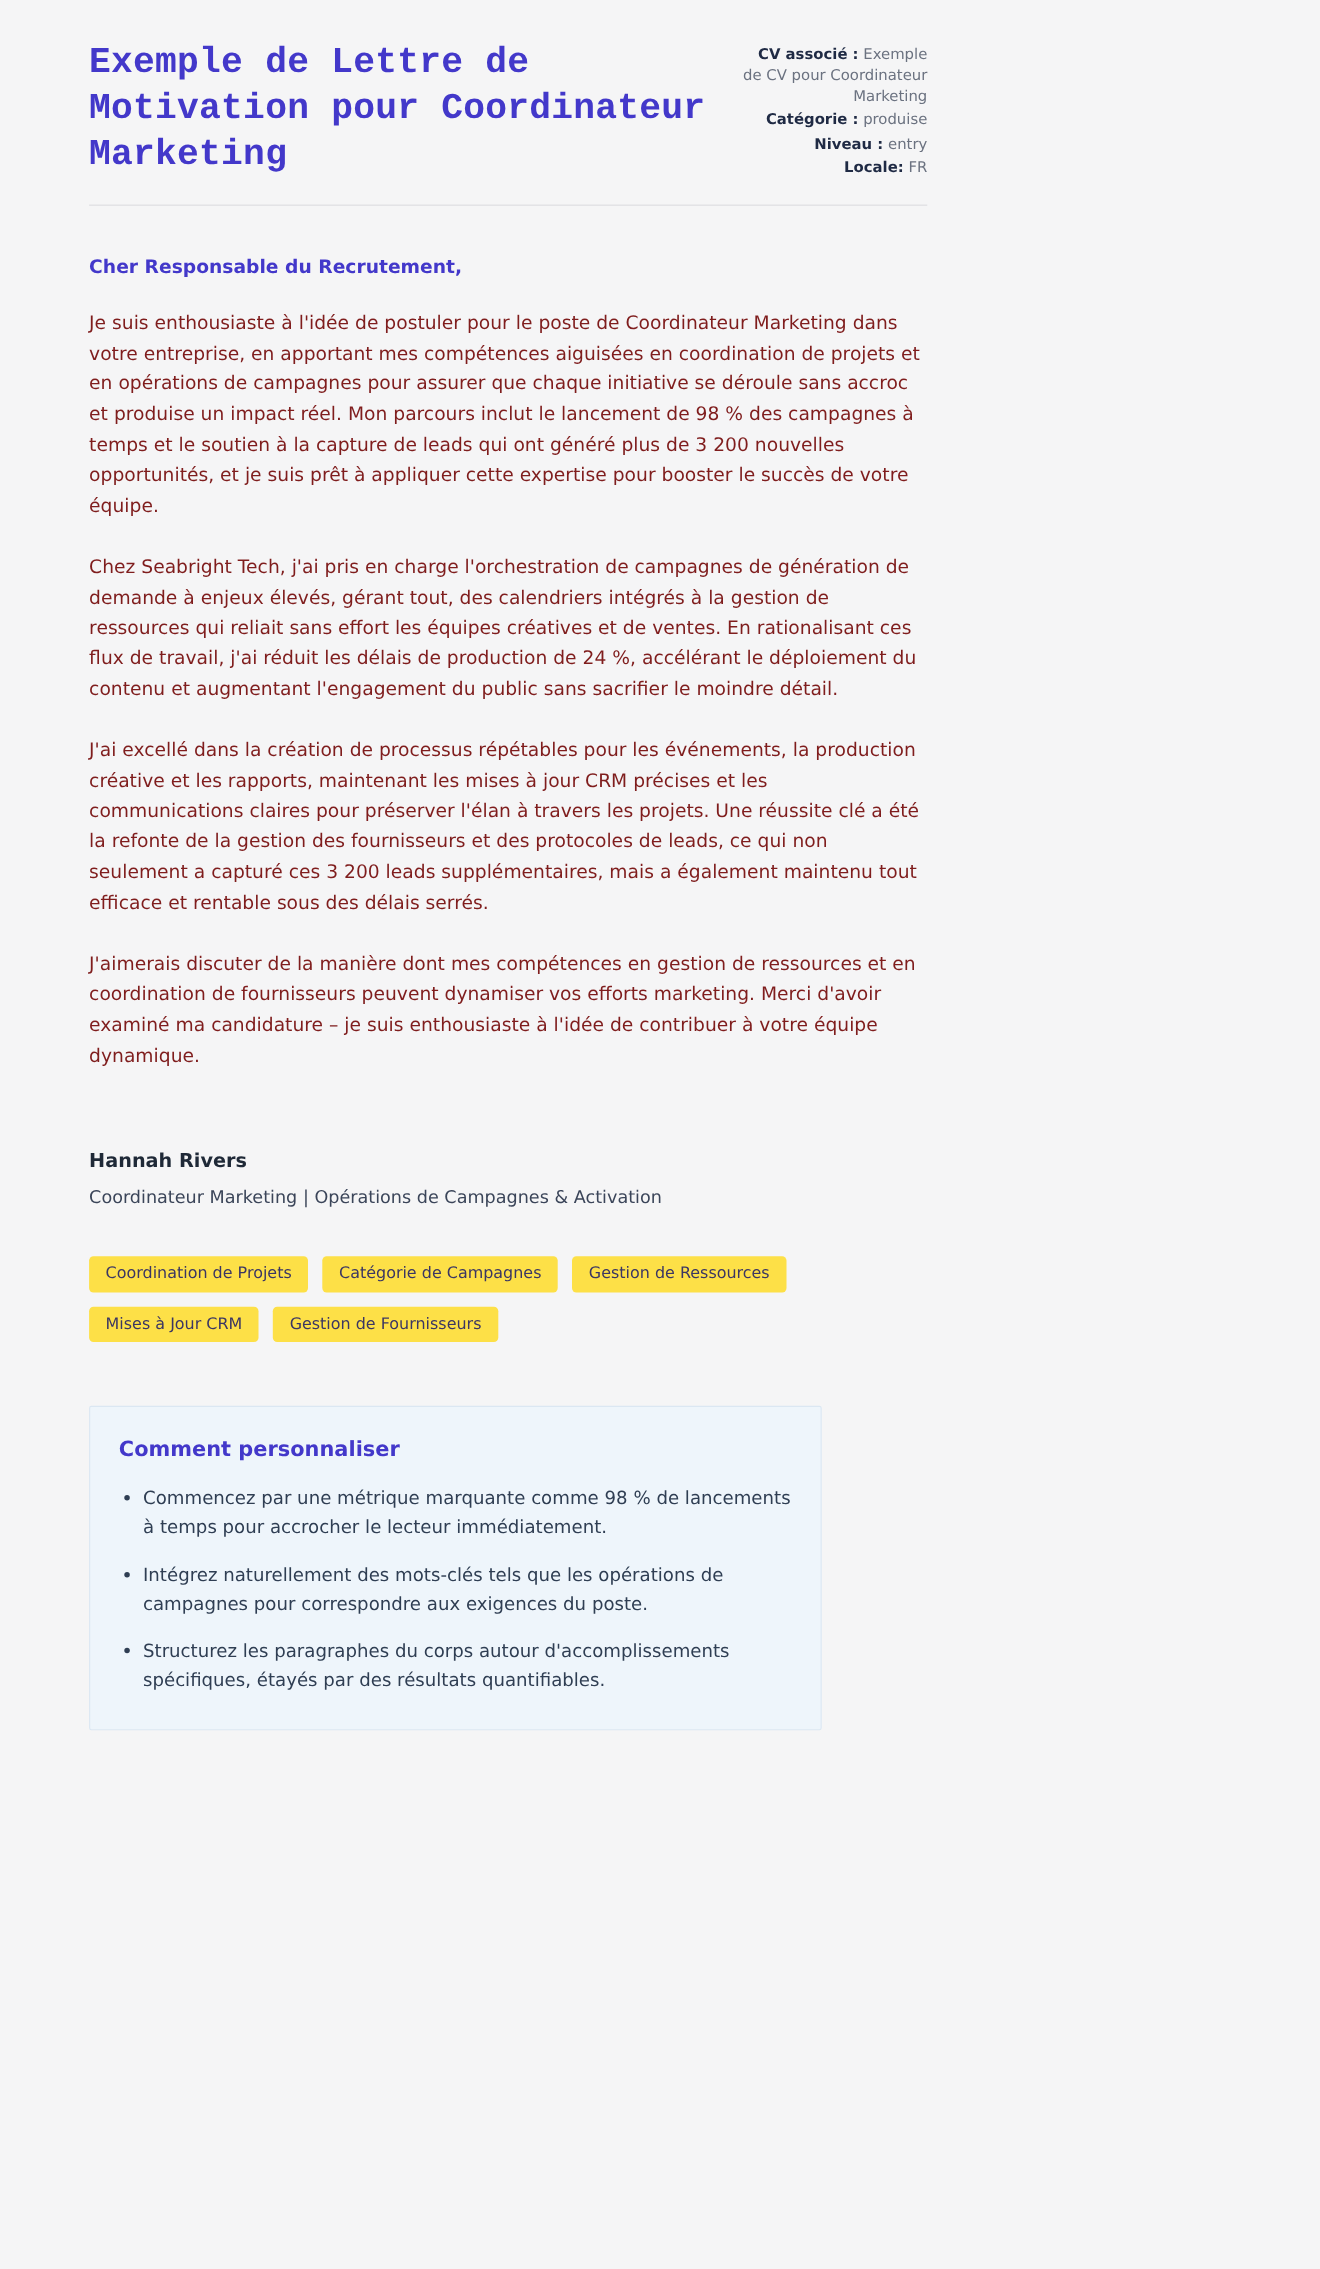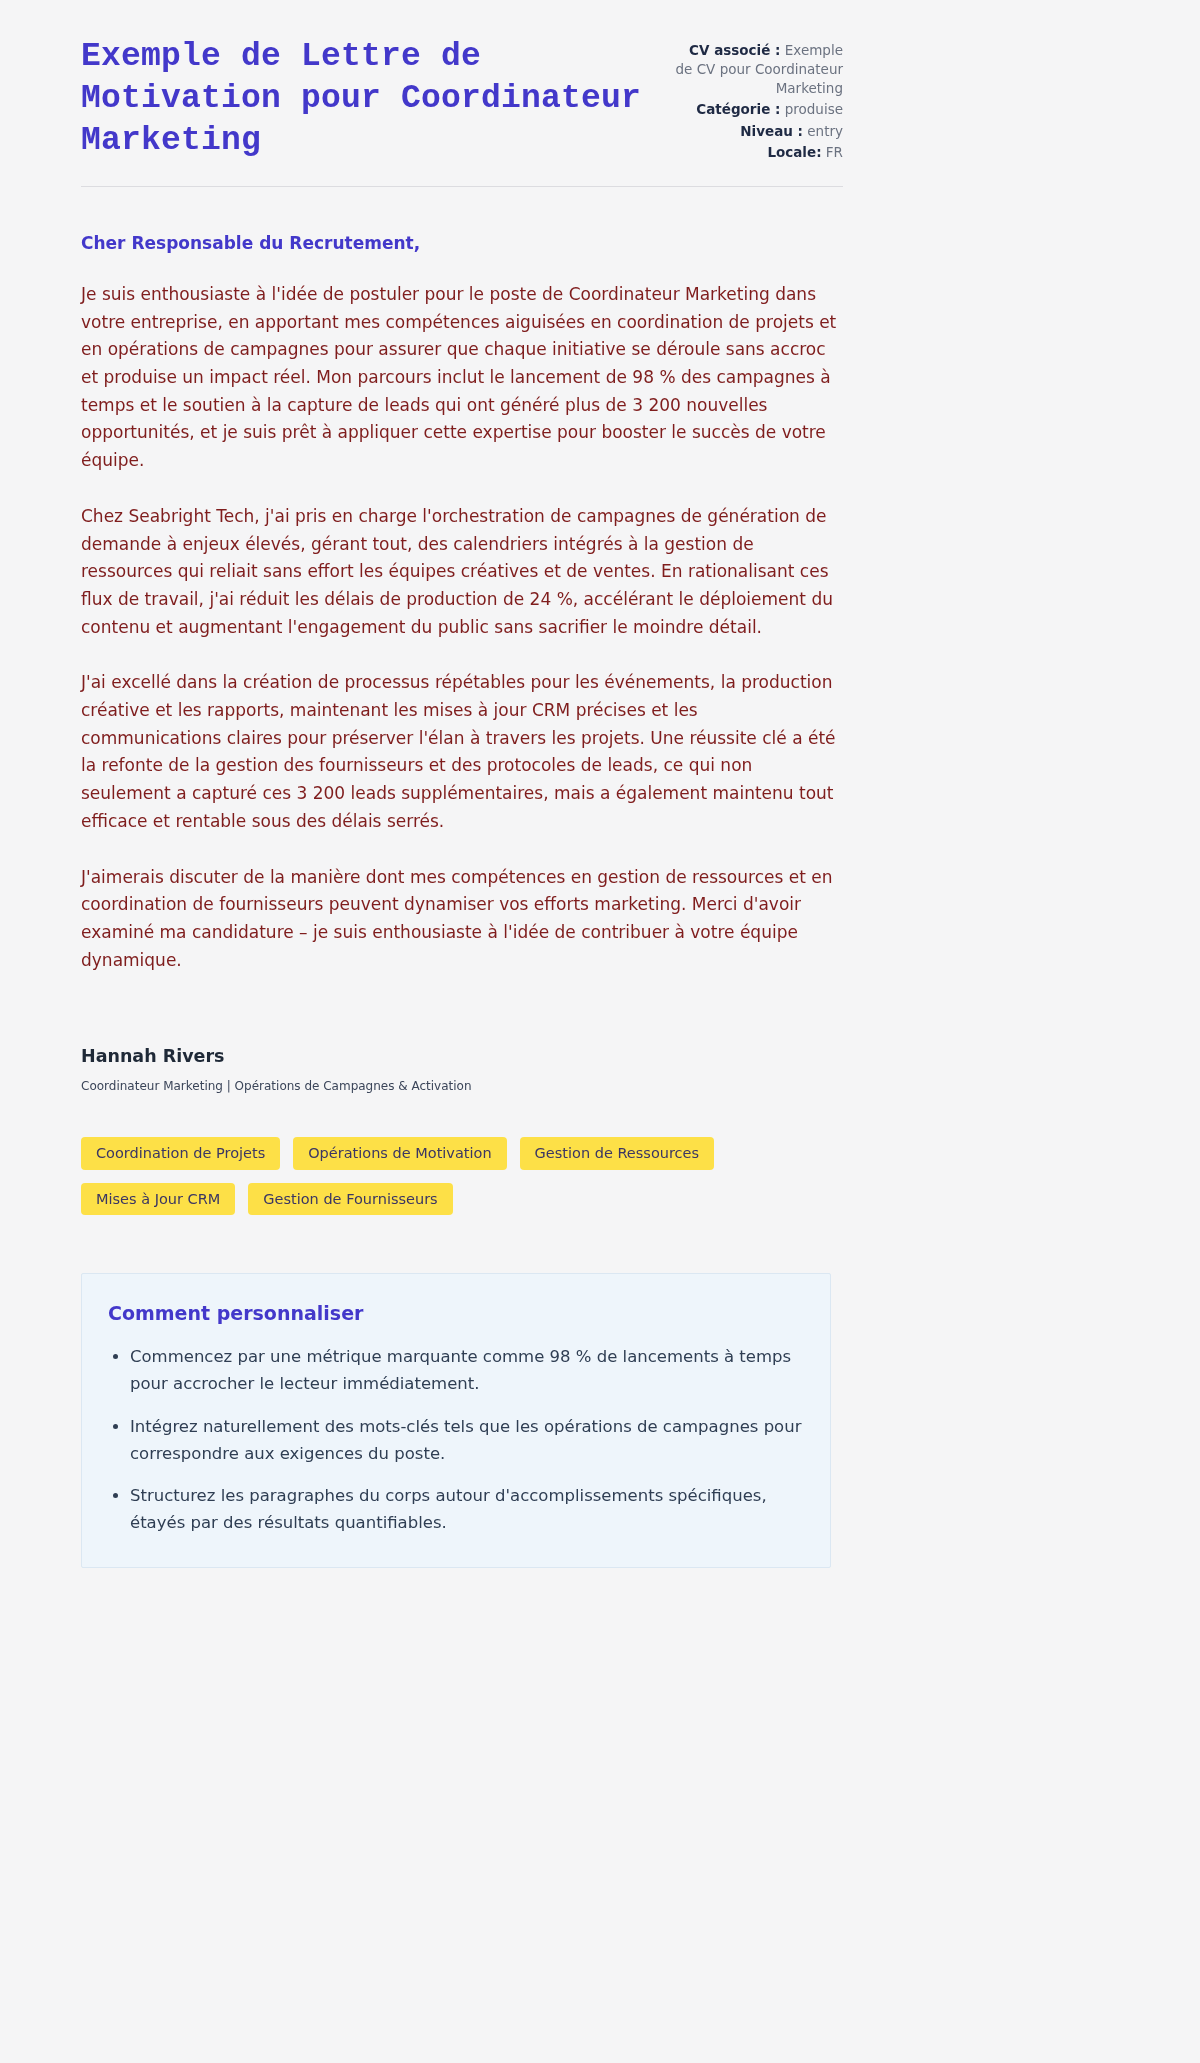--- a/index.html
+++ b/index.html
@@ -74,21 +74,21 @@
     color: #7f1d1d;
   }
   .signature-name {
     margin-top: 72px;
     font-size: 17.5px;
     font-weight: 700;
     color: #1f2937;
   }
   .signature-title {
     margin-top: 13px;
-    font-size: 12px;
+    font-size: 16px;
     color: #3b4559;
   }
 
   
   .tags {
     margin-top: 44px;
     display: flex;
     flex-wrap: wrap;
     gap: 13px;
     max-width: 720px;
@@ -104,21 +104,21 @@
     cursor: pointer;
   }
 
   
   .tips {
     margin-top: 58px;
     background: #eef5fb;
     border: 1px solid #dbe7f2;
     border-radius: 2px;
     padding: 28px 26px 30px 26px;
-    width: 750px;
+    width: 666px;
   }
   .tips-title {
     margin: 0;
     font-size: 19px;
     font-weight: 700;
     color: #4338ca;
   }
   .tips-list {
     margin: 20px 0 0 0;
     padding-left: 22px;
@@ -167,21 +167,21 @@
     <p class="paragraph">Je suis enthousiaste à l'idée de postuler pour le poste de Coordinateur Marketing dans votre entreprise, en apportant mes compétences aiguisées en coordination de projets et en opérations de campagnes pour assurer que chaque initiative se déroule sans accroc et produise un impact réel. Mon parcours inclut le lancement de 98 % des campagnes à temps et le soutien à la capture de leads qui ont généré plus de 3 200 nouvelles opportunités, et je suis prêt à appliquer cette expertise pour booster le succès de votre équipe.</p>
     <p class="paragraph">Chez Seabright Tech, j'ai pris en charge l'orchestration de campagnes de génération de demande à enjeux élevés, gérant tout, des calendriers intégrés à la gestion de ressources qui reliait sans effort les équipes créatives et de ventes. En rationalisant ces flux de travail, j'ai réduit les délais de production de 24 %, accélérant le déploiement du contenu et augmentant l'engagement du public sans sacrifier le moindre détail.</p>
     <p class="paragraph">J'ai excellé dans la création de processus répétables pour les événements, la production créative et les rapports, maintenant les mises à jour CRM précises et les communications claires pour préserver l'élan à travers les projets. Une réussite clé a été la refonte de la gestion des fournisseurs et des protocoles de leads, ce qui non seulement a capturé ces 3 200 leads supplémentaires, mais a également maintenu tout efficace et rentable sous des délais serrés.</p>
     <p class="paragraph">J'aimerais discuter de la manière dont mes compétences en gestion de ressources et en coordination de fournisseurs peuvent dynamiser vos efforts marketing. Merci d'avoir examiné ma candidature – je suis enthousiaste à l'idée de contribuer à votre équipe dynamique.</p>
     <div class="signature-name">Hannah Rivers</div>
     <div class="signature-title">Coordinateur Marketing | Opérations de Campagnes &amp; Activation</div>
   </div>
 
   <div class="tags">
     <span class="tag">Coordination de Projets</span>
-    <span class="tag">Opérations de Motivation</span>
+    <span class="tag">Catégorie de Campagnes</span>
     <span class="tag">Gestion de Ressources</span>
     <span class="tag">Mises à Jour CRM</span>
     <span class="tag">Gestion de Fournisseurs</span>
   </div>
 
   <div class="tips">
     <h2 class="tips-title">Comment personnaliser</h2>
     <ul class="tips-list">
       <li>Commencez par une métrique marquante comme 98 % de lancements à temps pour accrocher le lecteur immédiatement.</li>
       <li>Intégrez naturellement des mots-clés tels que les opérations de campagnes pour correspondre aux exigences du poste.</li>

